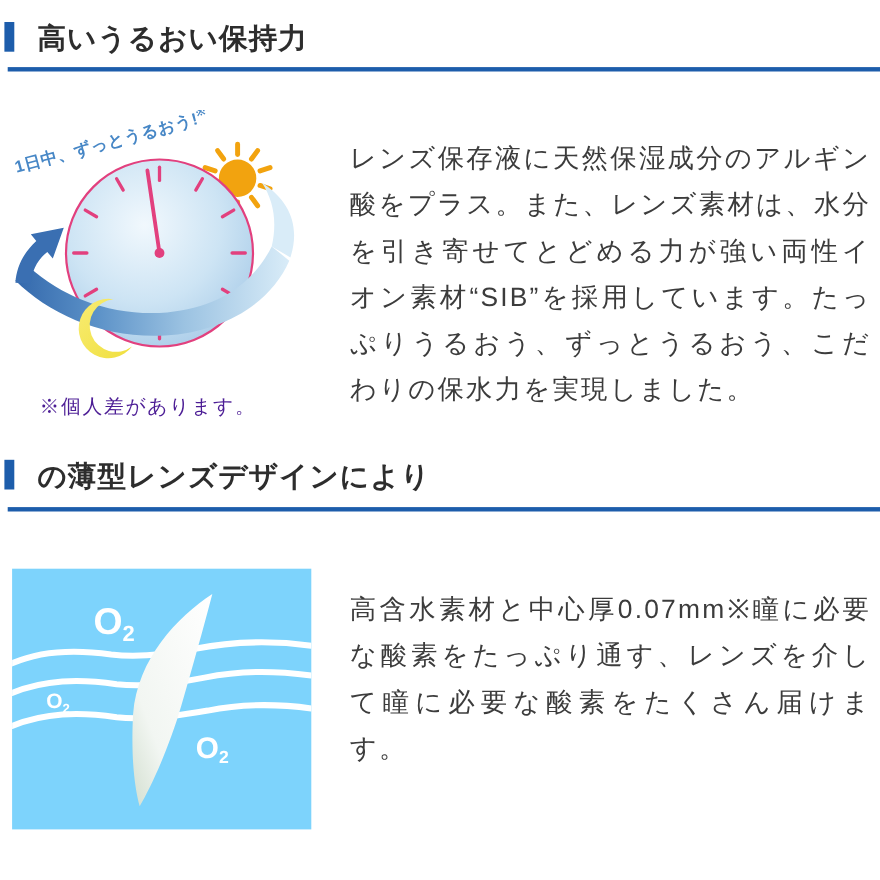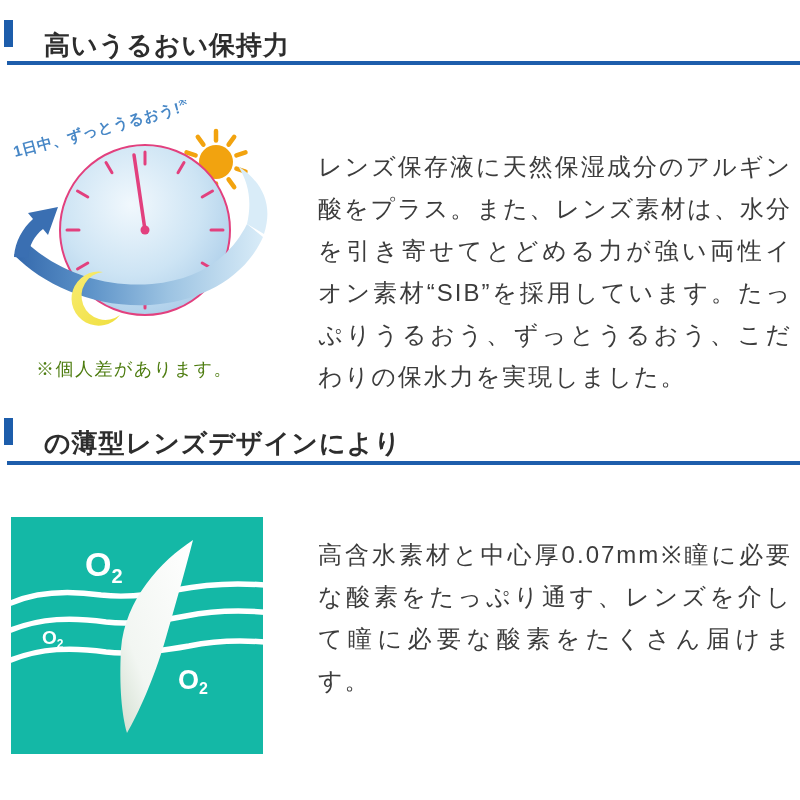--- a/index.html
+++ b/index.html
@@ -3,47 +3,47 @@
 <meta charset="utf-8">
 <style>
   html,body{margin:0;padding:0;background:#fff;}
   .page{
     position:relative;width:800px;height:800px;background:#ffffff;overflow:hidden;
     font-family:"Liberation Sans",sans-serif;
   }
   
   .sec-bar{position:absolute;left:4px;width:9px;height:27px;background:#1d5dab;}
   .sec-title{
-    position:absolute;left:32px;margin:12px;font-size:26px;font-weight:bold;
+    position:absolute;left:32px;margin:2px;font-size:26px;font-weight:bold;
     color:#2d2d2d;letter-spacing:1px;white-space:nowrap;
   }
   .sec-rule{position:absolute;left:7px;width:793px;height:4px;background:#1d5dab;}
   #bar1{top:20px;} #title1{top:16px;} #rule1{top:61px;}
   #bar2{top:418px;} #title2{top:414px;} #rule2{top:461px;}
 
   
   .body-copy{
     position:absolute;left:318px;width:474px;margin:0;
     font-size:24px;line-height:42px;letter-spacing:2px;color:#3c3c3c;
     text-align:justify;text-justify:inter-ideograph;
   }
-  #body1{top:124px;margin-top:22px;}
+  #body1{top:124px;}
   #body2{top:534px;}
   .note{
     position:absolute;left:318px;margin:0;font-size:24px;color:#3c3c3c;letter-spacing:1px;
   }
   #note2{top:668px;}
   .footnote{
-    position:absolute;left:36px;margin:0;font-size:18px;color:#4d7c0f;letter-spacing:1.5px;
+    position:absolute;left:36px;margin:0;font-size:18px;color:#4c1d95;letter-spacing:1.5px;
   }
   #footnote1{top:357px;}
 
   
   #illus1{position:absolute;left:0;top:100px;width:270px;height:256px;}
-  #illus2{position:absolute;left:11px;top:517px;width:252px;height:237px;background:#14b8a6;}
+  #illus2{position:absolute;left:11px;top:517px;width:272px;height:237px;background:#7dd3fc;}
   #illus2 svg{display:block;}
   .cap-rot{font-weight:bold;fill:#4787c6;font-size:15px;letter-spacing:0.5px;
     font-family:"Liberation Sans",sans-serif;}
   .o2{fill:#ffffff;font-weight:bold;font-family:"Liberation Sans",sans-serif;}
 </style>
 </head>
 <body>
 
 <div class="page">
 

